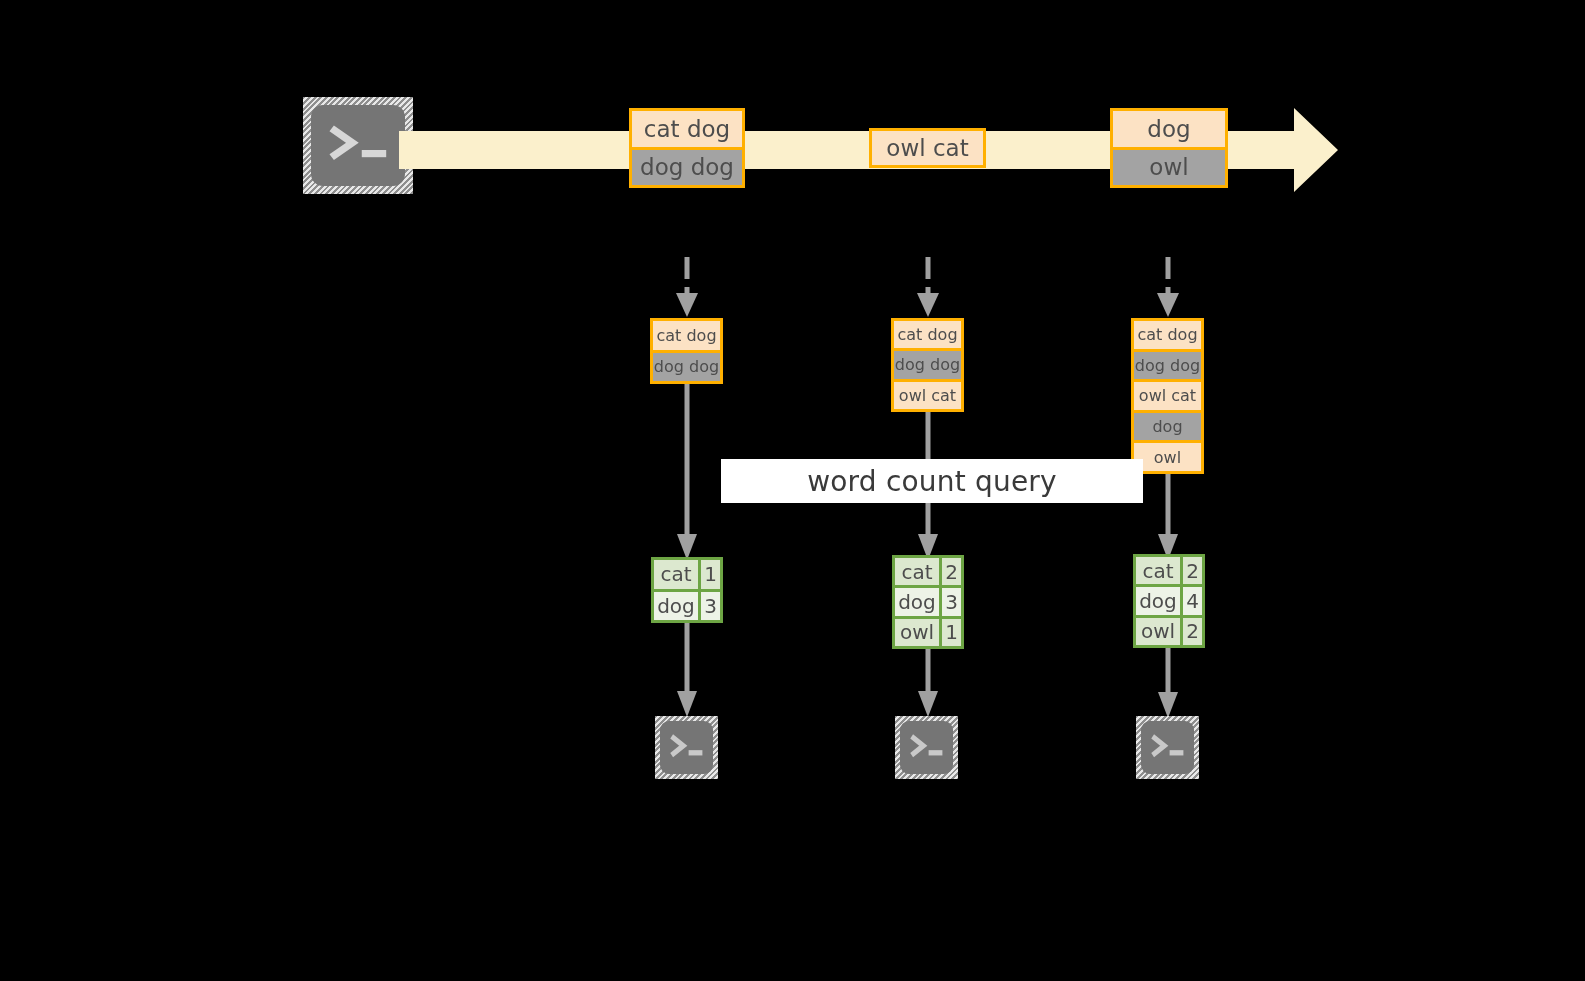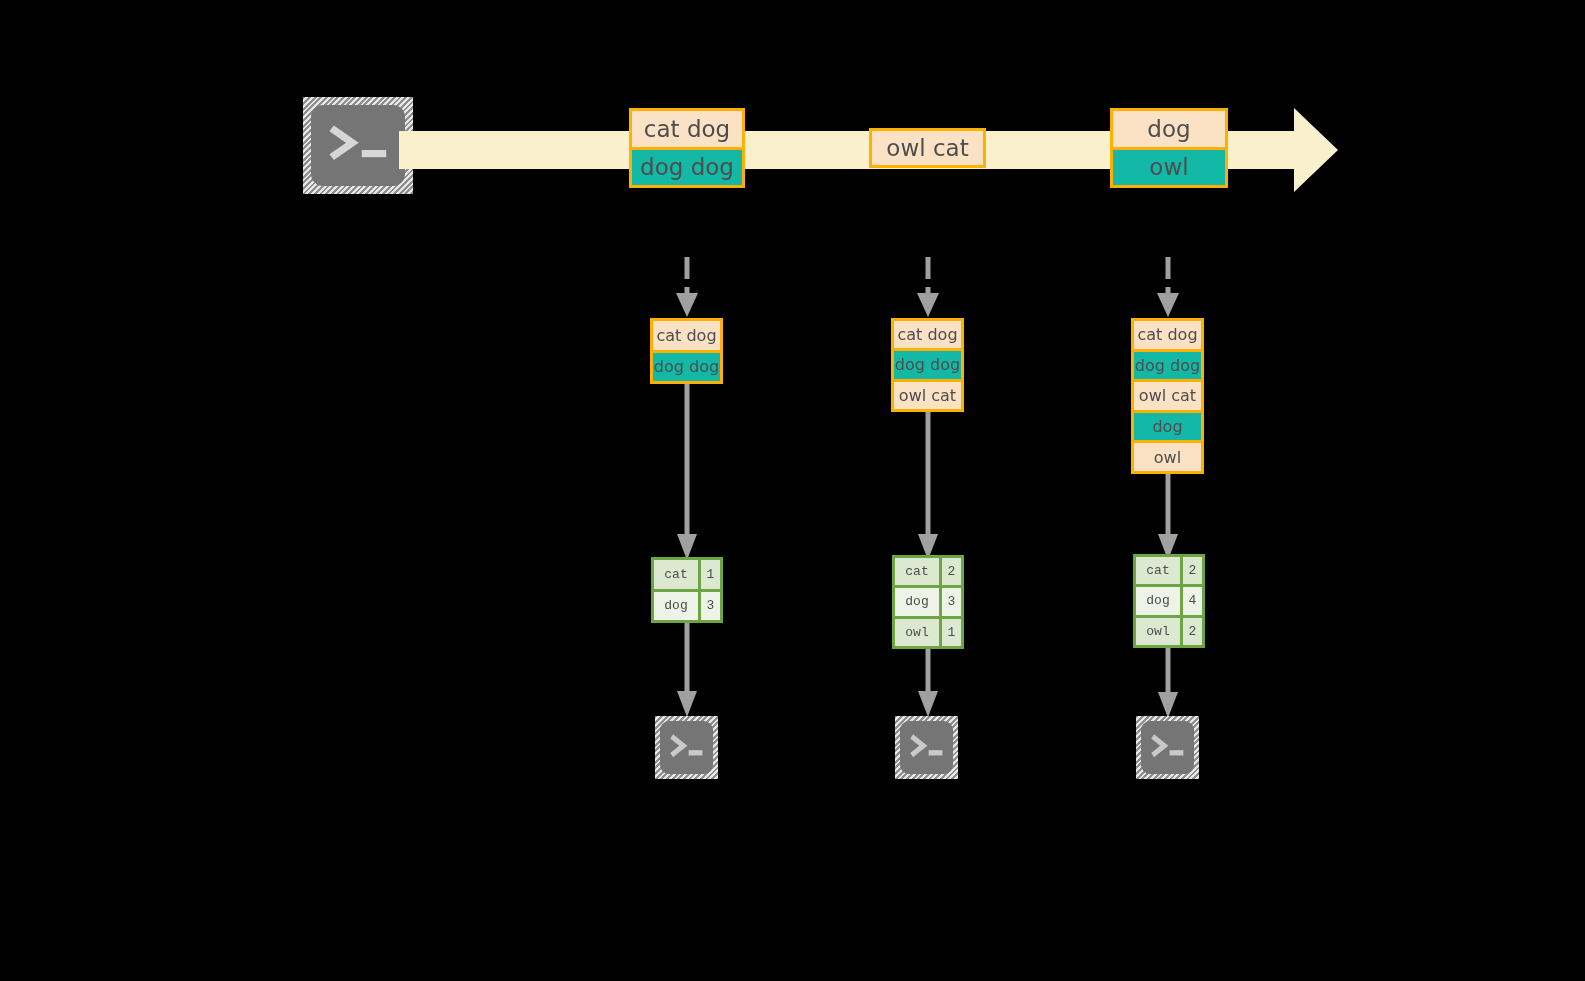--- a/index.html
+++ b/index.html
@@ -54,21 +54,21 @@
   .msgbox .cell {
     flex: 1 1 0;
     display: flex;
     align-items: center;
     justify-content: center;
     color: #4d4d4d;
     box-sizing: border-box;
   }
   .msgbox .cell + .cell { border-top: 3px solid #FFB000; }
   .shade-a { background: #FCE2C4; }
-  .shade-b { background: #14b8a6; }
+  .shade-b { background: #a3a3a3; }
   .msgbox.big .cell { font-size: 23px; }
 
   
   .stackbox {
     position: absolute;
     box-sizing: border-box;
     border: 3px solid #FFB000;
     display: flex;
     flex-direction: column;
   }
@@ -94,24 +94,23 @@
   .gtable .grow {
     flex: 1 1 0;
     display: flex;
     box-sizing: border-box;
   }
   .gtable .grow + .grow { border-top: 3px solid #6DA544; }
   .gtable .gcell {
     display: flex;
     align-items: center;
     justify-content: center;
-    font-size: 13px;
+    font-size: 20px;
     color: #4d4d4d;
     box-sizing: border-box;
-    font-family: Liberation Mono, monospace;
   }
   .gtable .gcell.word { flex: 0 0 44px; }
   .gtable .gcell.num  { flex: 1 1 0; border-left: 3px solid #6DA544; }
   .gshade-a { background: #DCE8CF; }
   .gshade-b { background: #EDF3E7; }
 
   
   .conn { position: absolute; }
   .conn svg { display: block; }
 
@@ -211,20 +210,21 @@
       <path d="M11 148 L1 122 L21 122 Z" fill="#A0A0A0"></path>
     </svg>
   </div>
   <div class="conn" style="left:1124px; top:474px;">
     <svg width="22" height="88" viewBox="0 0 22 88">
       <line x1="11" y1="0" x2="11" y2="66" stroke="#A0A0A0" stroke-width="5"></line>
       <path d="M11 86 L1 60 L21 60 Z" fill="#A0A0A0"></path>
     </svg>
   </div>
 
+  <div class="query-band" style="left:688px; top:459px; width:422px; height:44px;">word count query</div>
 
   <div class="gtable" style="left:618px; top:557px; width:72px; height:66px;">
     <div class="grow gshade-a">
       <div class="gcell word">cat</div>
       <div class="gcell num">1</div>
     </div>
     <div class="grow gshade-b">
       <div class="gcell word">dog</div>
       <div class="gcell num">3</div>
     </div>

